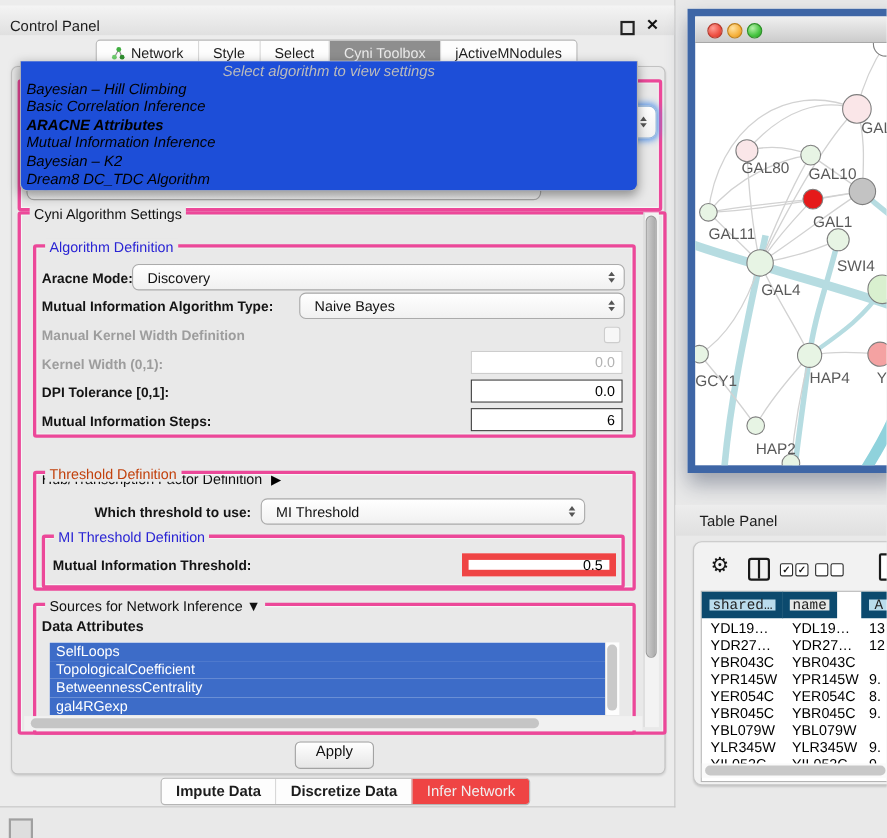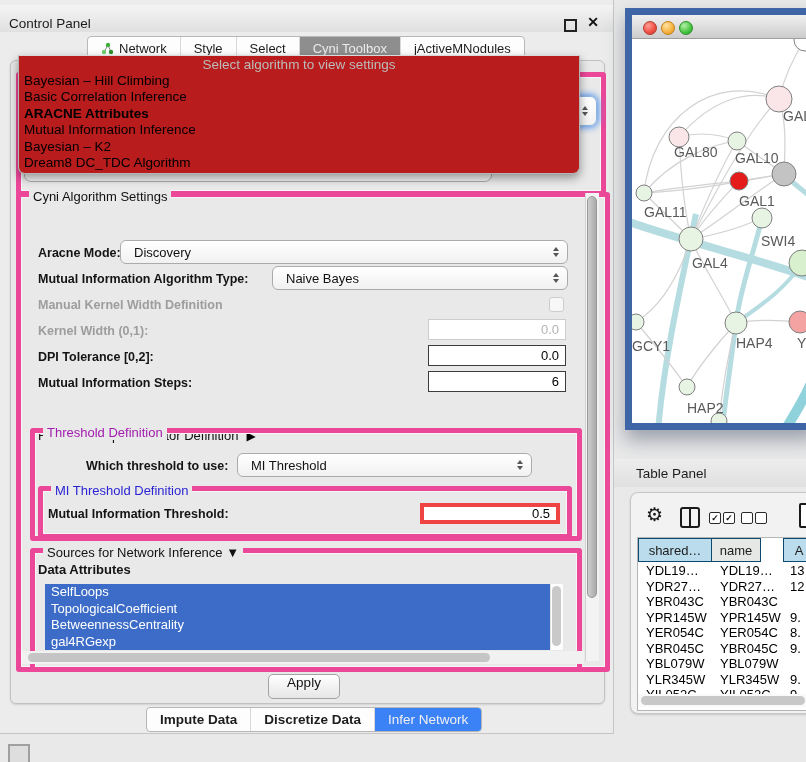--- a/index.html
+++ b/index.html
@@ -18,76 +18,76 @@
   .tabbar{left:87px;top:36px;height:23px;display:flex;align-items:stretch;background:#fdfdfd;
           border:1px solid #b8b8b8;border-radius:4px;overflow:hidden;}
   .tab{display:flex;align-items:center;gap:5px;padding:0 13px;font-size:13px;color:#1d1d1d;
        border-left:1px solid #d8d8d8;white-space:nowrap;}
   .tab:first-child{border-left:none;}
   .tab.sel{background:#8e8e8e;color:#ececec;}
 
   .main-panel{left:10px;top:60px;width:593px;height:642px;background:#e9e9e9;
               border:1px solid #c2c2c2;border-radius:6px;box-shadow:0 1px 2px rgba(0,0,0,.12);}
 
-  .group{border:5px solid #ec4899;border-radius:3px;box-shadow:0 0 0 1px #f6f6f6 inset;}
+  .group{border:3px solid #ec4899;border-radius:3px;box-shadow:0 0 0 1px #f6f6f6 inset;}
   .gtitle{position:absolute;top:-8px;left:8px;background:#e9e9e9;padding:0 4px;font-size:13px;white-space:nowrap;}
-  .blue{color:#2a24d4;} .green{color:#a21caf;}
+  .blue{color:#2a24d4;} .green{color:#c2410c;}
 
   
   .ghost-group{left:16px;top:72px;width:580px;height:114px;}
   .combo{background:linear-gradient(#ffffff,#f1f1f1);border:1px solid #ababab;border-radius:6px;
          font-size:13px;color:#111;display:flex;align-items:center;padding-left:13px;box-sizing:border-box;}
   .focus-ring{border:1px solid #8fb4dd;box-shadow:0 0 6px 2px rgba(70,140,235,.85);border-radius:7px;}
   .stepper{position:absolute;right:8px;top:50%;transform:translateY(-50%);display:flex;flex-direction:column;gap:2px;}
   .stepper i{display:block;width:0;height:0;border-left:3.5px solid transparent;border-right:3.5px solid transparent;}
   .stepper .up{border-bottom:4.5px solid #555;}
   .stepper .dn{border-top:4.5px solid #555;}
   .ghost-combo{left:24px;top:150px;width:468px;height:32px;border-radius:7px;color:#9d9d9d;font-size:13.5px;}
 
   
-  .popup{left:18px;top:55px;width:560px;height:117px;background:#b91c1c;z-index:20;
+  .popup{left:18px;top:55px;width:560px;height:117px;background:#1d4ed8;z-index:20;
          border:1px solid #b5b5b5;border-top:1px solid #d9d9d9;border-radius:0 0 7px 7px;
-         box-shadow:0 4px 10px rgba(0,0,0,.38);overflow:hidden;}
+         box-shadow:0 4px 10px rgba(0,0,0,.38);overflow:hidden;font-style:italic;}
   .popup-prompt{height:16px;line-height:16px;text-align:center;color:#bcbcbc;font-size:13.5px;margin-top:1px;}
   .popup-item{height:16.4px;line-height:16.4px;padding-left:5px;font-size:13.5px;color:#000;white-space:nowrap;}
   .popup-item.bold{font-weight:bold;}
 
   
   .settings-group{left:16px;top:192px;width:584px;height:470px;}
   .vscroll{left:585px;top:193px;width:14px;height:468px;background:#f3f3f3;border-left:1px solid #d2d2d2;box-sizing:border-box;}
   .vthumb{left:587px;top:196px;width:10px;height:402px;background:linear-gradient(90deg,#cdcdcd,#aaaaaa);
           border:1px solid #999;border-radius:5px;box-sizing:border-box;}
   .lbl{font-size:12.5px;font-weight:bold;color:#141414;white-space:nowrap;}
   .lbl.dis{color:#9d9d9d;}
   .field{background:#fff;font-size:13px;text-align:right;padding-right:6px;box-sizing:border-box;
          display:flex;align-items:center;justify-content:flex-end;}
   .f-dis{border:1px solid #cdcdcd;color:#b3b3b3;}
   .f-dark{border:1.5px solid #3c3c3c;color:#000;}
-  .f-lite{border:4px solid #ef4444;color:#000;}
+  .f-lite{border:6px solid #ef4444;color:#000;}
   .checkbox{width:13px;height:13px;border:1px solid #cdcdcd;border-radius:3px;background:#f7f7f7;}
   .hub{font-size:13px;color:#101010;white-space:nowrap;}
   .tri{font-size:12px;color:#000;margin-left:8px;}
 
   .list{left:45px;top:584px;width:505px;height:66px;background:#fff;overflow:hidden;}
   .litem{height:16.5px;line-height:16.5px;background:#3d6cc8;color:#fff;padding-left:6px;font-size:13px;white-space:nowrap;}
   .list-scroll{left:550px;top:584px;width:13px;height:66px;background:#fdfdfd;border-left:1px solid #e4e4e4;box-sizing:border-box;}
   .list-thumb{left:552px;top:586px;width:9px;height:60px;background:#c9c9c9;border-radius:5px;}
   .hscroll{left:22px;top:651px;width:562px;height:13px;background:#f1f1f1;}
   .hthumb{left:28px;top:653px;width:462px;height:9px;background:#c5c5c5;border-radius:5px;}
 
   .apply{left:268px;top:674px;width:70px;height:23px;border:1px solid #a3a3a3;border-radius:5px;
          background:linear-gradient(#ffffff,#e6e6e6);font-size:13.5px;color:#111;
          display:flex;align-items:flex-start;justify-content:center;}
 
   .bottom-tabbar{left:146px;top:707px;height:23px;display:flex;background:#fdfdfd;
                  border:1px solid #b5b5b5;border-radius:4px;overflow:hidden;}
   .btab{display:flex;align-items:center;padding:0 13px;font-size:13.5px;font-weight:bold;color:#1d1d1d;
         border-left:1px solid #d8d8d8;white-space:nowrap;}
   .btab:first-child{border-left:none;}
-  .btab.sel{background:#3b82f6;color:#f0f0f0;font-weight:normal;text-align:right;}
+  .btab.sel{background:#ef4444;color:#f0f0f0;font-weight:normal;text-align:right;}
   .dock-icon{left:8px;top:744px;width:18px;height:18px;border:2px solid #a0a0a0;background:#dedede;}
 
   
   .netwin{left:625px;top:8px;width:192px;height:422px;border:7px solid #3e66a6;box-sizing:border-box;
           background:#fff;box-shadow:0 10px 18px rgba(60,70,95,.45);}
   .net-titlebar{position:absolute;left:0;top:0;width:100%;height:24px;
                 background:linear-gradient(#f0f0f0,#cccccc);border-bottom:1px solid #9f9f9f;box-sizing:border-box;}
   .light{position:absolute;top:6px;width:12px;height:12px;border-radius:50%;}
   .l-red{left:11px;background:radial-gradient(circle at 35% 30%,#ff9d94,#ee4f42 60%,#c83a2e);border:1px solid #b5392c;}
   .l-yel{left:29px;background:radial-gradient(circle at 35% 30%,#ffe2a0,#f6b23e 60%,#d78f1d);border:1px solid #c08018;}
@@ -100,22 +100,22 @@
   .tp-title{left:636px;top:466px;font-size:13.5px;color:#1c1c1c;}
   .tpanel{left:630px;top:492px;width:190px;height:220px;background:#f2f2f2;border:1px solid #c6c6c6;
           border-radius:8px 0 0 8px;box-shadow:0 1px 2px rgba(0,0,0,.15);}
   .gear{left:646px;top:504px;font-size:19px;color:#161616;line-height:22px;}
   .cols-icon{left:680px;top:507px;width:16px;height:17px;border:2px solid #1a1a1a;border-radius:3px;}
   .cols-icon div{position:absolute;left:7px;top:0;width:2px;height:17px;background:#1a1a1a;}
   .cb{position:absolute;width:10px;height:10px;border:1.5px solid #2a2a2a;border-radius:2px;background:#fff;
       font-size:9px;line-height:10px;text-align:center;color:#111;font-weight:bold;}
   .doc-icon{left:799px;top:503px;width:16px;height:21px;border:2px solid #1a1a1a;border-radius:2px;background:#fff;}
   .table-area{left:637px;top:537px;width:178px;height:172px;background:#fff;border:1px solid #b5b5b5;}
-  .th{position:absolute;top:538px;height:24px;box-sizing:border-box;border:1px solid #0c4a6e;
-      display:flex;align-items:center;justify-content:center;font-size:13px;color:#202020;}
+  .th{position:absolute;top:538px;height:24px;box-sizing:border-box;border:7px solid #0c4a6e;
+      display:flex;align-items:center;justify-content:center;font-size:13px;color:#202020;font-family:Liberation Mono, monospace;}
   .th-blue{background:#badcec;} .th-gray{background:#e6e8e6;}
   .trow{position:absolute;height:15.5px;font-size:13px;color:#000;white-space:nowrap;}
   .tc{position:absolute;top:0;}
   .tp-hscroll{left:638px;top:694px;width:177px;height:13px;background:#fafafa;}
   .tp-hthumb{left:641px;top:696px;width:164px;height:9px;background:#c8c8c8;border-radius:5px;}
 
   svg text{font-family:"Liberation Sans",sans-serif;}
 </style>
 </head>
 <body>
@@ -175,20 +175,23 @@
     <div class="popup-item">Bayesian – K2</div>
     <div class="popup-item">Dream8 DC_TDC Algorithm</div>
   </div>
 
   <div class="abs group settings-group">
     <span class="gtitle">Cyni Algorithm Settings</span>
   </div>
   <div class="abs vscroll"></div>
   <div class="abs vthumb"></div>
 
+  <div class="abs group" style="left:30px;top:222px;width:542px;height:170px;">
+    <span class="gtitle blue">Algorithm Definition</span>
+  </div>
   <div class="abs lbl" style="left:38px;top:246px;">Aracne Mode:</div>
   <div class="abs combo" style="left:120px;top:240px;width:448px;height:24px;">
     <span>Discovery</span>
     <span class="stepper">
         <i class="up"></i>
         <i class="dn"></i>
       </span>
   </div>
   <div class="abs lbl" style="left:38px;top:272px;">Mutual Information Algorithm Type:</div>
   <div class="abs combo" style="left:272px;top:266px;width:296px;height:24px;">
@@ -197,21 +200,21 @@
         <i class="up"></i>
         <i class="dn"></i>
       </span>
   </div>
   <div class="abs lbl dis" style="left:38px;top:298px;">Manual Kernel Width Definition</div>
   <div class="abs checkbox" style="left:549px;top:297px;"></div>
   <div class="abs lbl dis" style="left:38px;top:324px;">Kernel Width (0,1):</div>
   <div class="abs field f-dis" style="left:428px;top:319px;width:138px;height:21px;">
     <span>0.0</span>
   </div>
-  <div class="abs lbl" style="left:38px;top:350px;">DPI Tolerance [0,2]:</div>
+  <div class="abs lbl" style="left:38px;top:350px;">DPI Tolerance [0,1]:</div>
   <div class="abs field f-dark" style="left:428px;top:345px;width:138px;height:21px;">
     <span>0.0</span>
   </div>
   <div class="abs lbl" style="left:38px;top:376px;">Mutual Information Steps:</div>
   <div class="abs field f-dark" style="left:428px;top:371px;width:138px;height:21px;">
     <span>6</span>
   </div>
 
   <div class="abs hub" style="left:38px;top:400px;margin-top:28px;">
     <span>Hub/Transcription Factor Definition</span><span class="tri">▶</span>

